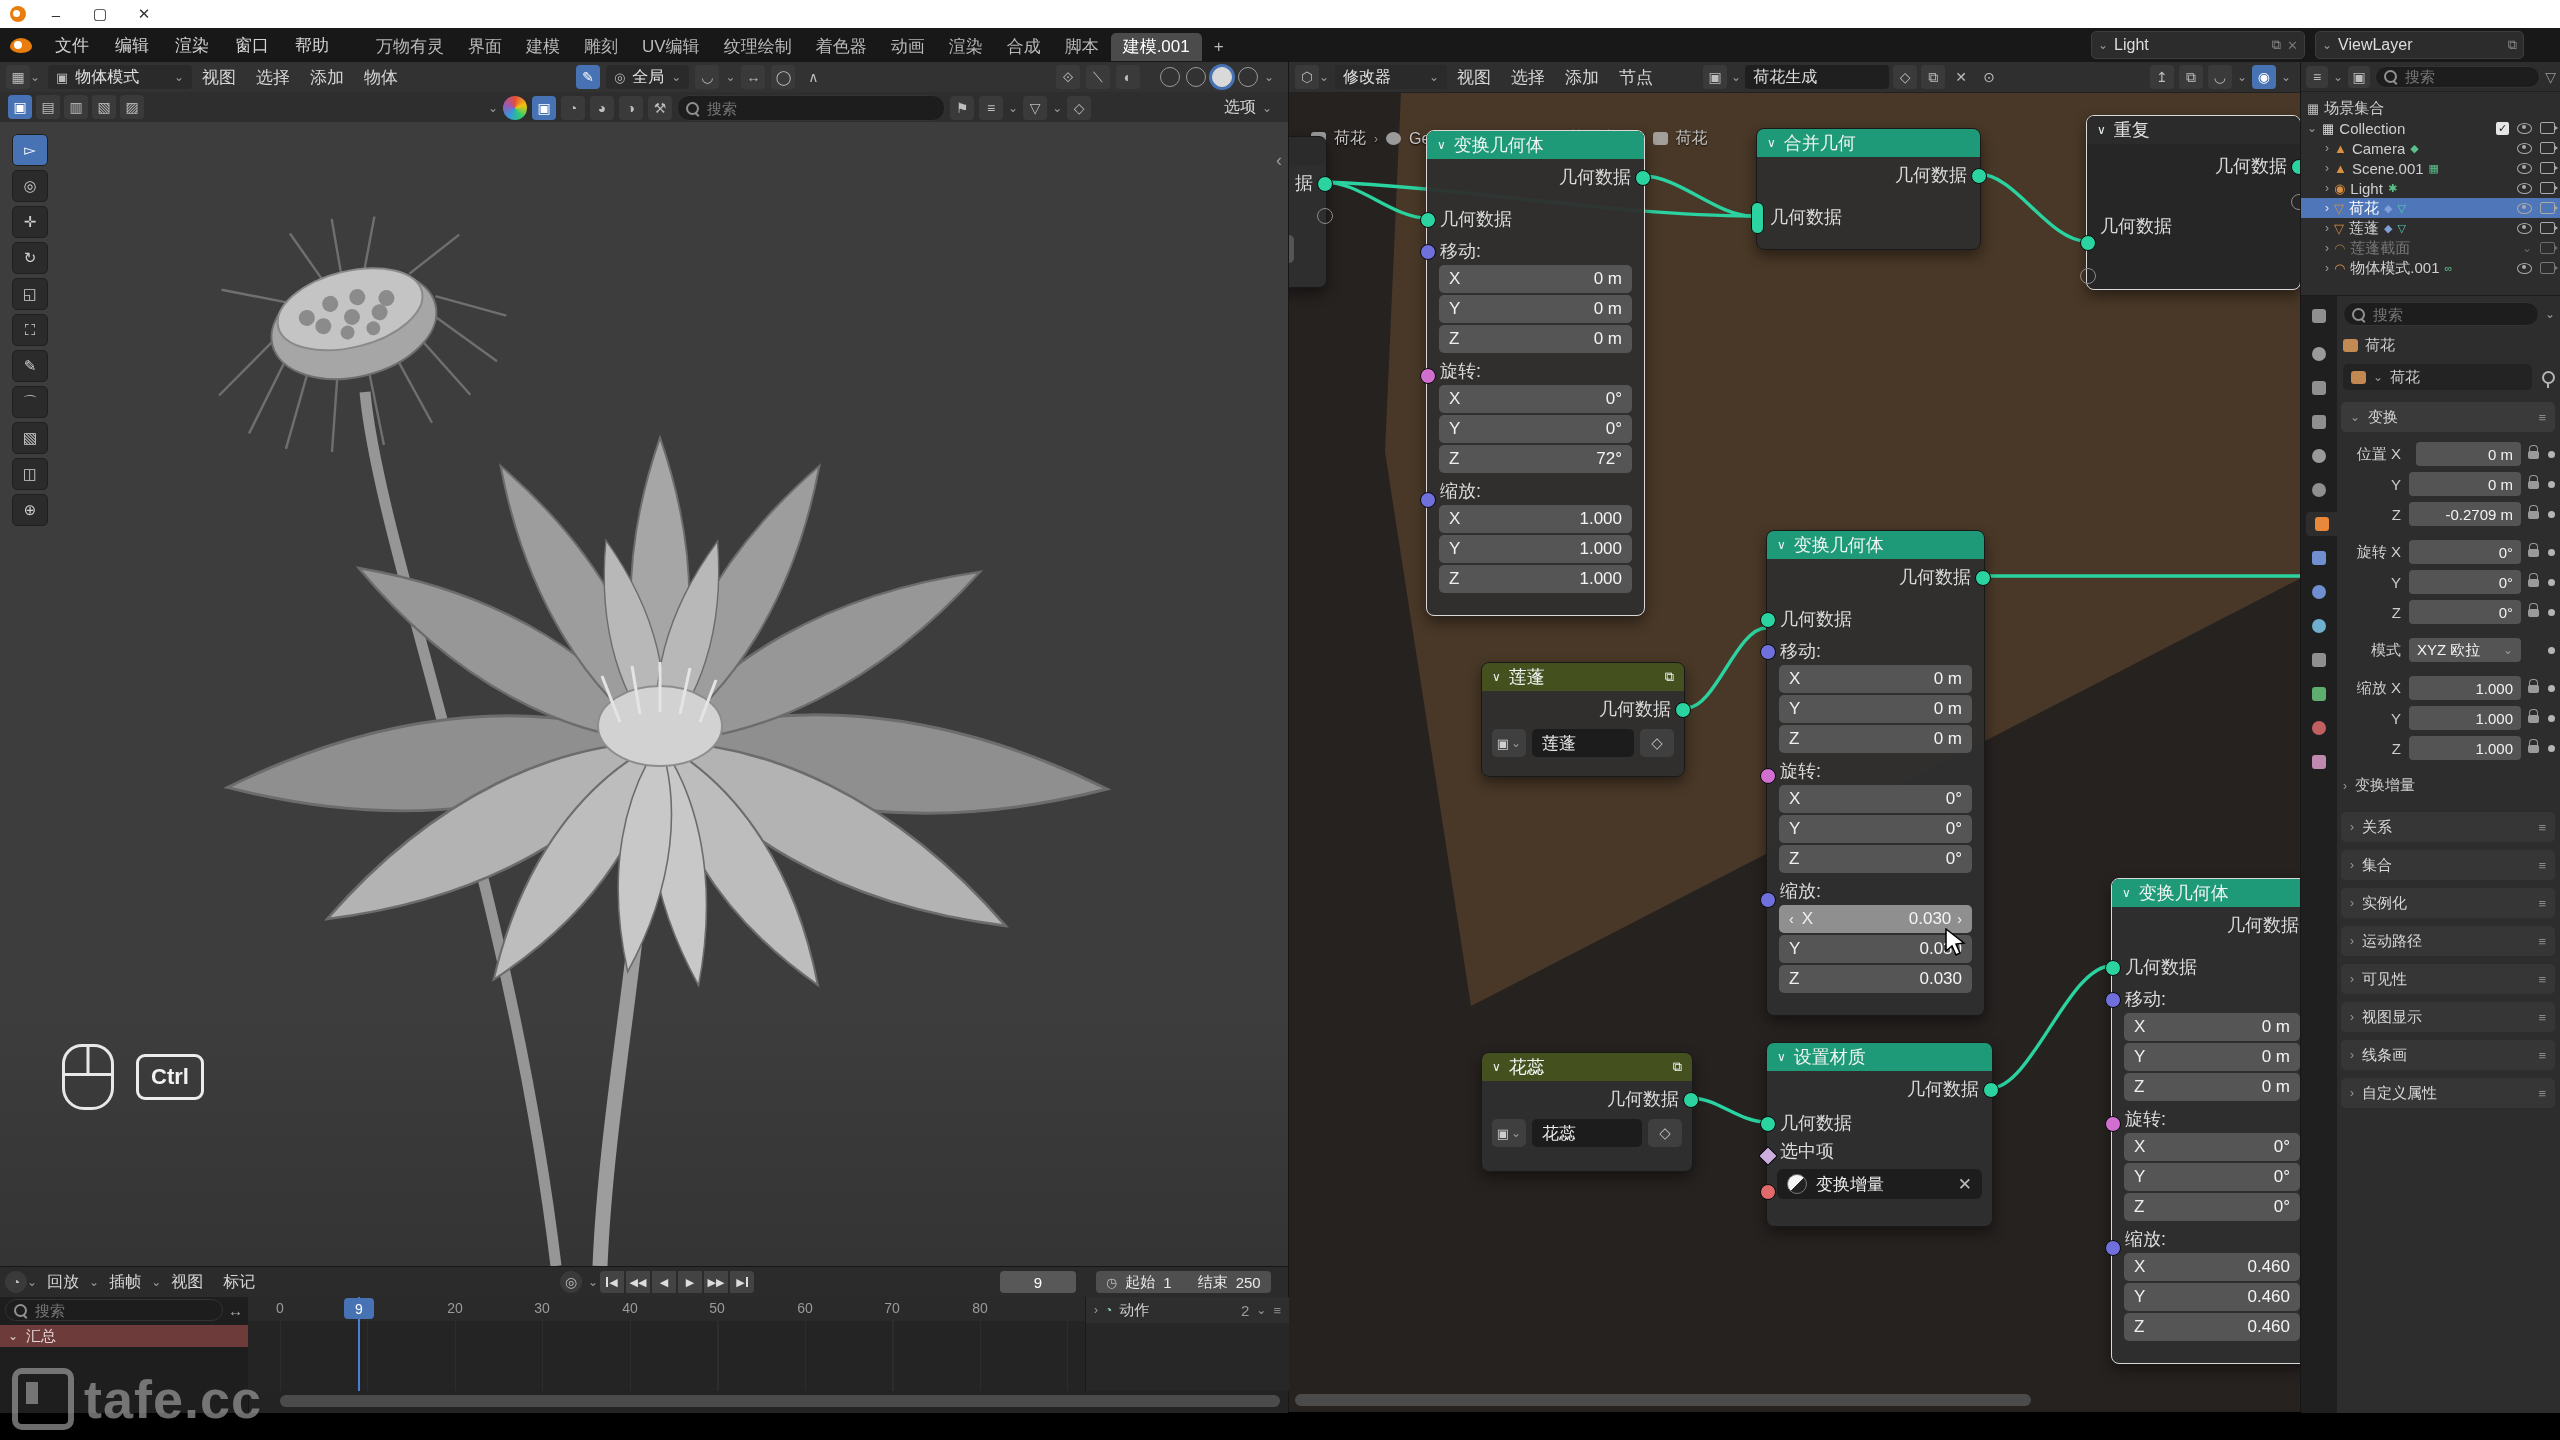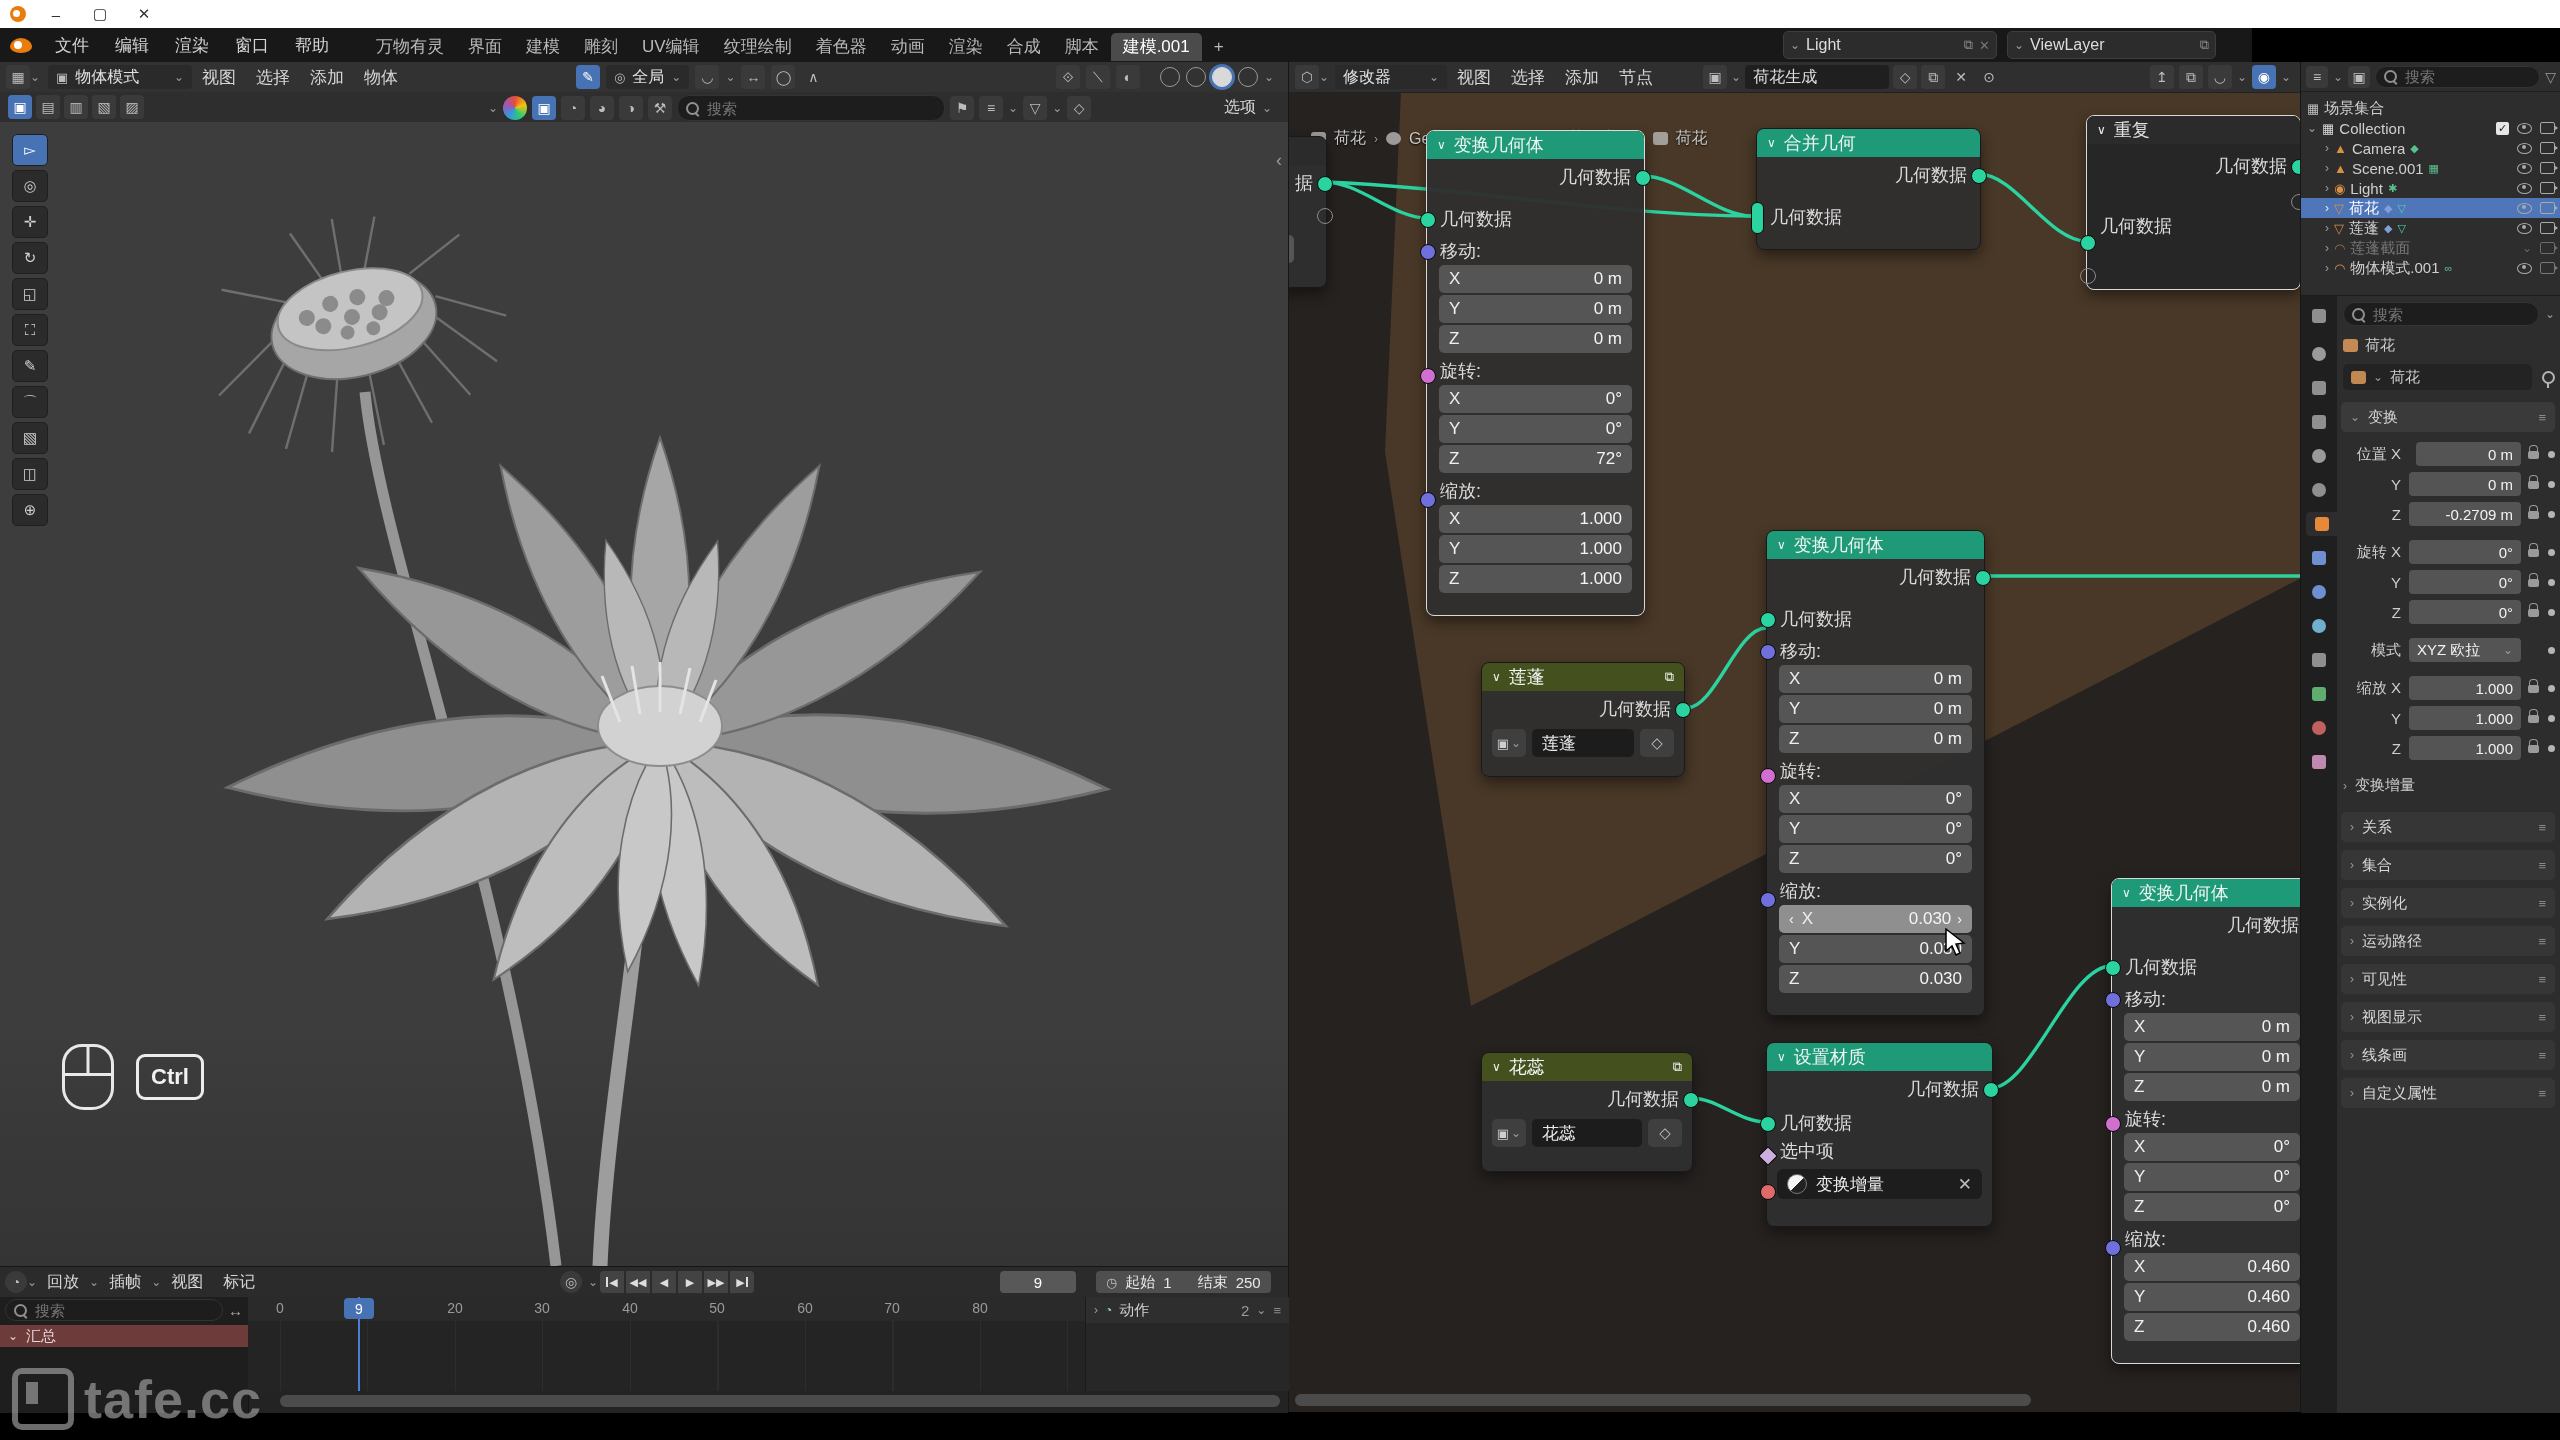--- a/index.html
+++ b/index.html
@@ -10,21 +10,21 @@
   .flex{display:flex;align-items:center;}
   .grow{flex:1;}
 
   
   #titlebar{left:0;top:0;width:2560px;height:28px;background:#ffffff;color:#111;font-size:15px;}
   #titlebar .logo{width:16px;height:16px;border-radius:50%;background:#e87d0d;margin:0 8px 0 10px;position:relative;}
   #titlebar .logo::after{content:"";position:absolute;left:3px;top:4px;width:7px;height:7px;border-radius:50%;background:#fff;}
   .wbtn{width:44px;height:28px;display:flex;align-items:center;justify-content:center;color:#333;font-size:15px;}
 
   
-  #menubar{left:0;top:28px;width:2252px;height:34px;background:#181818;border-bottom:5px solid #0c4a6e;}
+  #menubar{left:0;top:28px;width:2560px;height:34px;background:#181818;border-bottom:5px solid #0c4a6e;}
   #menubar .blogo{width:22px;height:15px;margin:0 10px;background:#e87d0d;border-radius:50% 50% 50% 50%/60% 60% 40% 40%;position:relative;}
   #menubar .blogo::after{content:"";position:absolute;left:4px;top:3px;width:8px;height:8px;background:#fff;border-radius:50%;}
   .menu-item{padding:0 13px;height:34px;display:flex;align-items:center;color:#d4d4d4;font-size:17px;}
   .ws-tab{padding:0 12px;height:28px;margin-top:3px;display:flex;align-items:center;color:#b9b9b9;font-size:17px;border-radius:5px 5px 0 0;}
   .ws-tab.active{background:#4b4b4b;color:#fff;}
   .idsel{height:26px;background:#2c2c2c;border:1px solid #3d3d3d;border-radius:5px;display:flex;align-items:center;padding:0 6px;gap:6px;font-size:16px;color:#ddd;}
 
   
   .isq{width:24px;height:24px;border-radius:4px;background:#3a3a3a;display:flex;align-items:center;justify-content:center;color:#bdbdbd;font-size:14px;}
   .isq.blue{background:#4772b3;color:#fff;}

